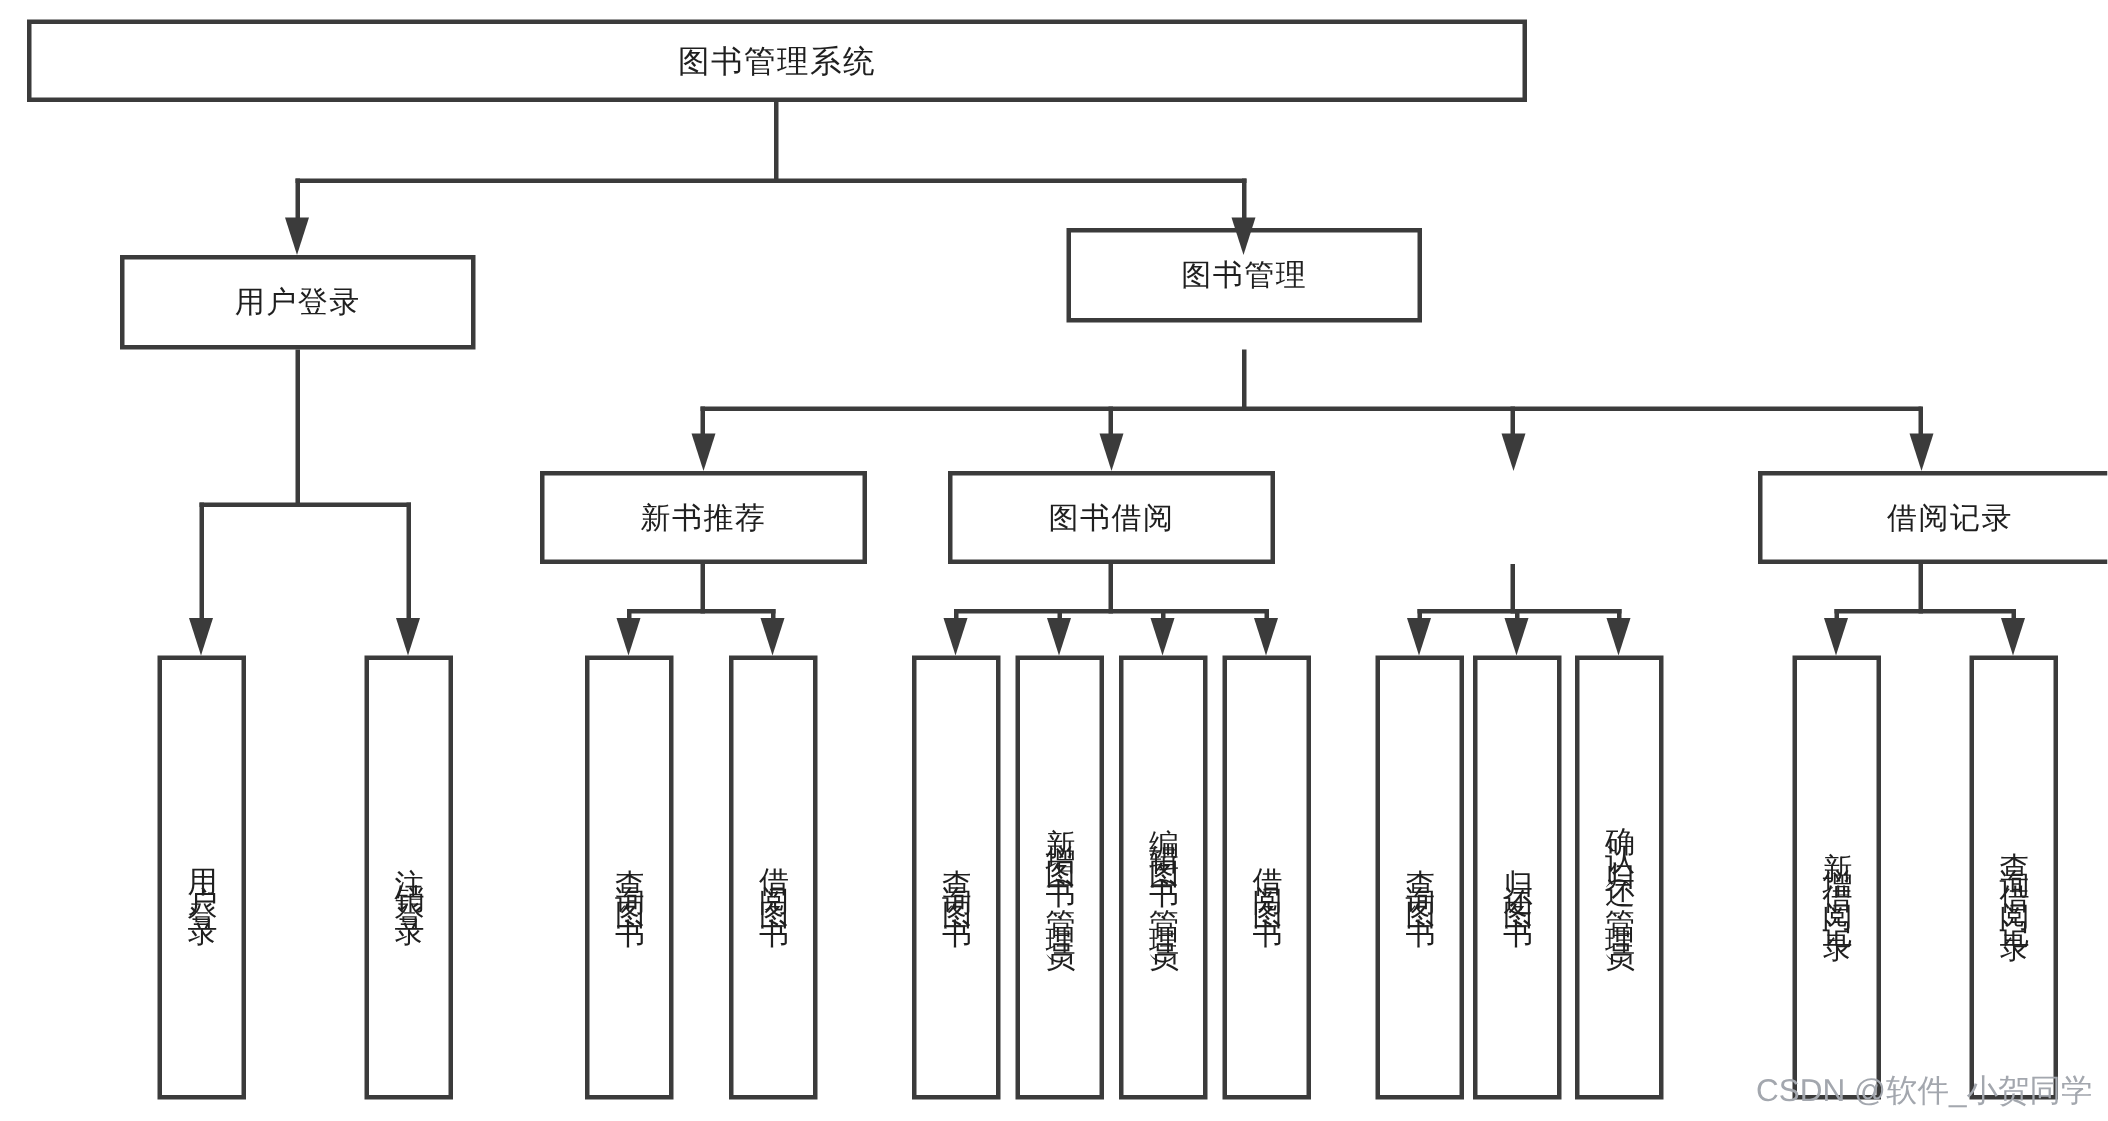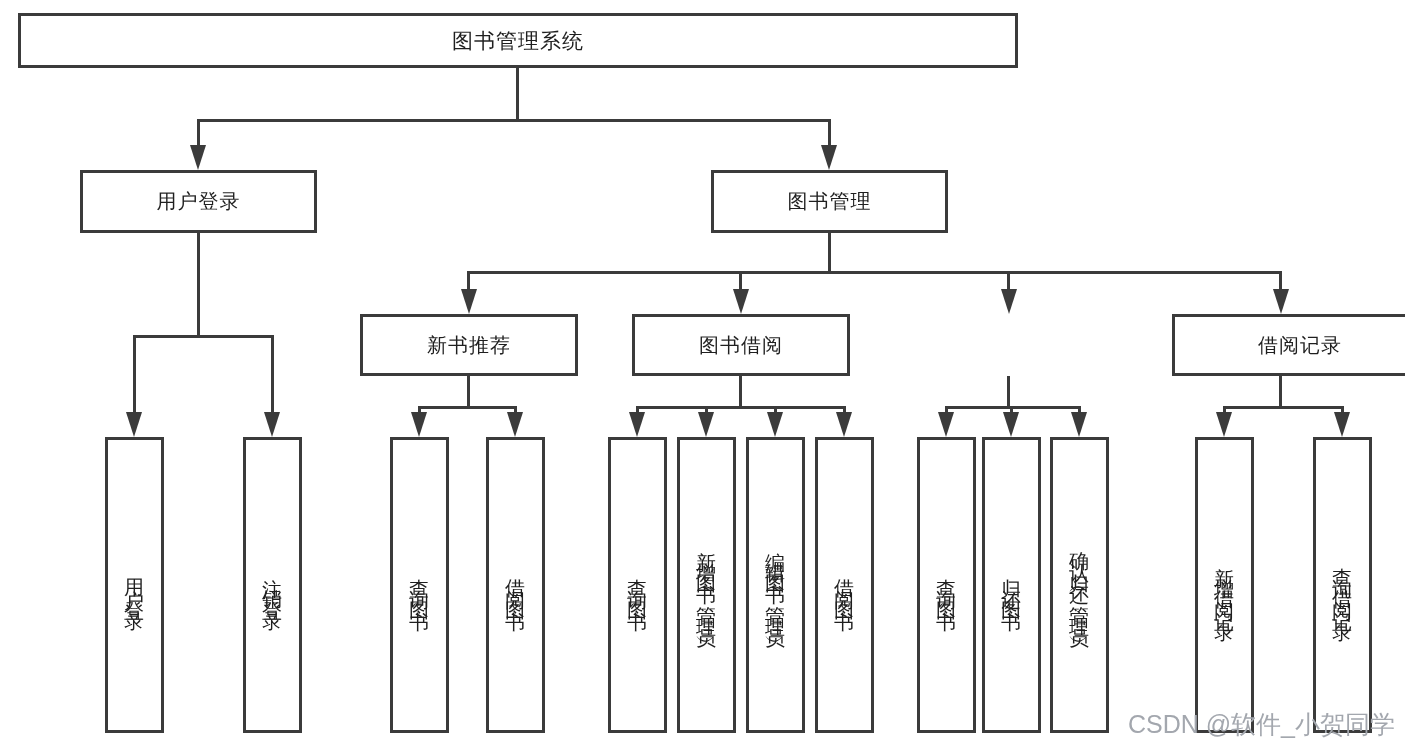--- a/index.html
+++ b/index.html
@@ -43,39 +43,39 @@
   .arrow{
     position:absolute;
     width:0;height:0;
     border-left:8px solid transparent;
     border-right:8px solid transparent;
     border-top:25px solid var(--line);
   }
   .watermark{
     position:absolute;
     right:10px;bottom:6px;
-    font-size:25px;
+    font-size:21px;
     color:var(--watermark);
     z-index:5;
     white-space:nowrap;
   }
 </style>
 </head>
 <body>
 
 <div class="canvas">
 
   <div class="box root" style="left:18px;top:13px;width:1000px;height:55px;">
     <span>图书管理系统</span>
   </div>
 
   <div class="box" style="left:80px;top:170px;width:237px;height:63px;">
     <span>用户登录</span>
   </div>
-  <div class="box" style="left:711px;top:170px;width:237px;height:63px;">
+  <div class="box" style="left:711px;top:152px;width:237px;height:63px;">
     <span>图书管理</span>
   </div>
 
   <div class="box" style="left:632px;top:314px;width:218px;height:62px;">
     <span>图书借阅</span>
   </div>
   <div class="box" style="left:360px;top:314px;width:218px;height:62px;">
     <span>新书推荐</span>
   </div>
   <div class="box" style="left:1172px;top:314px;width:256px;height:62px;">

